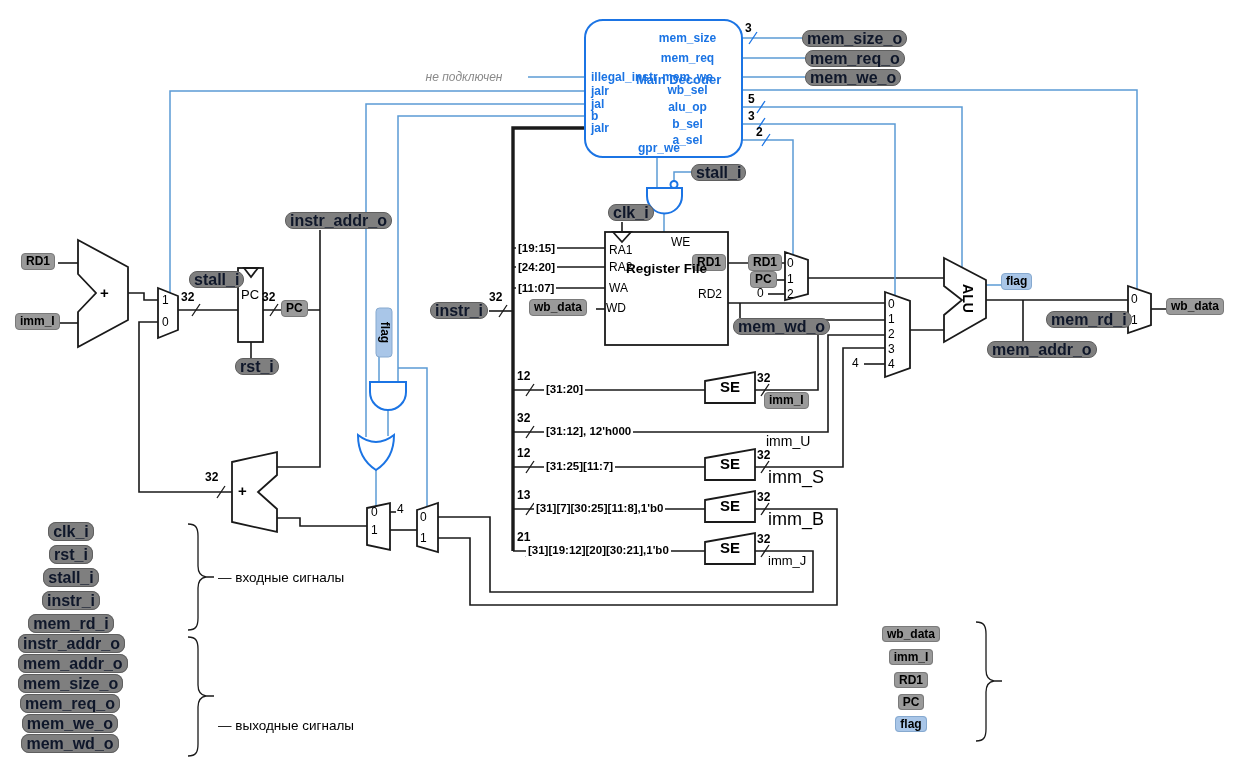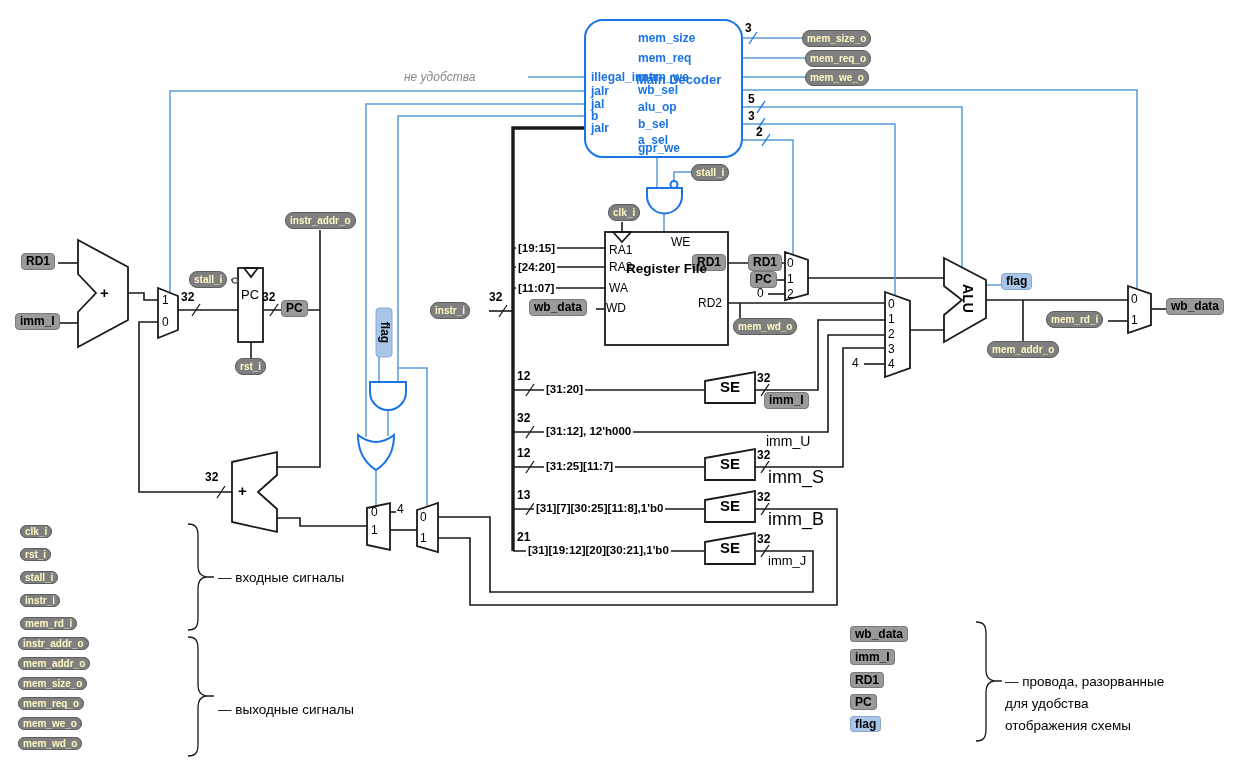--- a/index.html
+++ b/index.html
@@ -1,36 +1,36 @@
 <!DOCTYPE html>
 <html><head>
 <meta charset="utf-8">
 <style>
   html,body{margin:0;padding:0;background:#fff}
   #stage{position:relative;width:1251px;height:779px;background:#fff;overflow:hidden;
          font-family:"Liberation Sans",sans-serif}
   #wires{position:absolute;left:0;top:0}
   .t{position:absolute;font:12px/15px "Liberation Sans",sans-serif;color:#000;white-space:nowrap}
   .b{font-weight:bold}
-  .port{background:#7f7f7f;color:#fef9c3;font-weight:bold;font-size:10px;line-height:15px;
+  .port{background:#7f7f7f;color:#0f172a;font-weight:bold;font-size:16px;line-height:15px;
         border:1px solid #5f5f5f;border-radius:8px;padding:0 4px}
   .tag{background:#9a9a9a;color:#000;font-weight:bold;font-size:12px;line-height:15px;
        border:1px solid #7a7a7a;border-radius:4px;padding:0 4px}
   .ftag{background:#a9c6e8;color:#000;font-weight:bold;font-size:12px;line-height:15px;
         border:1px solid #86a9cf;border-radius:4px;padding:0 4px}
   .bpin{color:#1b74e4;font-weight:bold;font-size:12px;line-height:14px}
   .wn{font-weight:bold;font-size:12px}
   .bits{font-weight:bold;font-size:11.5px;background:#fff;padding:0 2px}
   .muxn{font-size:12px;line-height:14px}
   .note{color:#8a8a8a;font-style:italic;font-size:12px}
   .se{font-weight:bold;font-size:15px;text-align:center}
   .cap{font-size:13.5px}
   .rot{transform:rotate(90deg)}
   .ctr{text-align:center}
-  .rgt{text-align:left}
+  .rgt{text-align:center}
 </style>
 </head>
 <body>
 
 <div id="stage">
 
 <svg id="wires" width="1251" height="779" viewBox="0 0 1251 779">
 
   <g stroke="#1a1a1a" stroke-width="1.6" fill="none">
     <path d="M58,263 H78"></path>
@@ -134,21 +134,21 @@
 <div class="t bpin" style="left:591px;top:109px">b</div>
 <div class="t bpin" style="left:591px;top:121px">jalr</div>
 <div class="t bpin rgt" style="left:638px;top:31px;width:99px">mem_size</div>
 <div class="t bpin rgt" style="left:638px;top:51px;width:99px">mem_req</div>
 <div class="t bpin rgt" style="left:638px;top:70px;width:99px">mem_we</div>
 <div class="t bpin rgt" style="left:638px;top:83px;width:99px">wb_sel</div>
 <div class="t bpin rgt" style="left:638px;top:100px;width:99px">alu_op</div>
 <div class="t bpin rgt" style="left:638px;top:117px;width:99px">b_sel</div>
 <div class="t bpin rgt" style="left:638px;top:133px;width:99px">a_sel</div>
 <div class="t bpin" style="left:638px;top:141px">gpr_we</div>
-<div class="t note rgt" style="left:404px;top:70px;width:120px">не удобства</div>
+<div class="t note rgt" style="left:404px;top:70px;width:120px">не подключен</div>
 
 <div class="t port" style="left:802px;top:30px">mem_size_o</div>
 <div class="t port" style="left:805px;top:50px">mem_req_o</div>
 <div class="t port" style="left:805px;top:69px">mem_we_o</div>
 <div class="t port" style="left:691px;top:164px">stall_i</div>
 
 <div class="t tag" style="left:21px;top:253px">RD1</div>
 <div class="t tag" style="left:15px;top:313px">imm_I</div>
 <div class="t b" style="left:100px;top:285px;font-size:15px">+</div>
 <div class="t b" style="left:238px;top:483px;font-size:15px">+</div>
@@ -174,21 +174,21 @@
 <div class="t wn" style="left:489px;top:290px">32</div>
 <div class="t bits" style="left:516px;top:241px">[19:15]</div>
 <div class="t bits" style="left:516px;top:260px">[24:20]</div>
 <div class="t bits" style="left:516px;top:281px">[11:07]</div>
 <div class="t port" style="left:608px;top:204px">clk_i</div>
 <div class="t" style="left:609px;top:243px">RA1</div>
 <div class="t" style="left:609px;top:260px">RA2</div>
 <div class="t" style="left:609px;top:281px">WA</div>
 <div class="t" style="left:606px;top:301px">WD</div>
 <div class="t" style="left:671px;top:235px">WE</div>
-<div class="t" style="left:698px;top:296px">RD2</div>
+<div class="t" style="left:698px;top:287px">RD2</div>
 <div class="t tag" style="left:692px;top:254px">RD1</div>
 <div class="t b ctr" style="left:626px;top:261px;width:80px;font-size:13.5px">Register File</div>
 <div class="t tag" style="left:529px;top:299px">wb_data</div>
 <div class="t port" style="left:733px;top:318px">mem_wd_o</div>
 
 <div class="t wn" style="left:517px;top:369px">12</div>
 <div class="t bits" style="left:544px;top:382px">[31:20]</div>
 <div class="t wn" style="left:757px;top:371px">32</div>
 <div class="t tag" style="left:764px;top:392px">imm_I</div>
 
@@ -248,24 +248,21 @@
 <div class="t rgt" style="left:20px;top:593px;width:102px"><span class="port">instr_i</span></div>
 <div class="t rgt" style="left:20px;top:616px;width:102px"><span class="port">mem_rd_i</span></div>
 <div class="t cap" style="left:218px;top:570px">— входные сигналы</div>
 
 <div class="t rgt" style="left:18px;top:636px;width:104px"><span class="port">instr_addr_o</span></div>
 <div class="t rgt" style="left:18px;top:656px;width:104px"><span class="port">mem_addr_o</span></div>
 <div class="t rgt" style="left:18px;top:676px;width:104px"><span class="port">mem_size_o</span></div>
 <div class="t rgt" style="left:18px;top:696px;width:104px"><span class="port">mem_req_o</span></div>
 <div class="t rgt" style="left:18px;top:716px;width:104px"><span class="port">mem_we_o</span></div>
 <div class="t rgt" style="left:18px;top:736px;width:104px"><span class="port">mem_wd_o</span></div>
-<div class="t cap" style="left:218px;top:702px">— выходные сигналы</div>
+<div class="t cap" style="left:218px;top:718px">— выходные сигналы</div>
 
 <div class="t rgt" style="left:850px;top:627px;width:122px"><span class="tag">wb_data</span></div>
 <div class="t rgt" style="left:850px;top:650px;width:122px"><span class="tag">imm_I</span></div>
 <div class="t rgt" style="left:850px;top:673px;width:122px"><span class="tag">RD1</span></div>
 <div class="t rgt" style="left:850px;top:695px;width:122px"><span class="tag">PC</span></div>
 <div class="t rgt" style="left:850px;top:717px;width:122px"><span class="ftag">flag</span></div>
-<div class="t cap" style="left:1005px;top:671px;line-height:22px"><span>— провода, разорванные</span><br>
-<span>для удобства</span><br>
-<span>отображения схемы</span></div>
 
 </div>
 
 </body></html>

